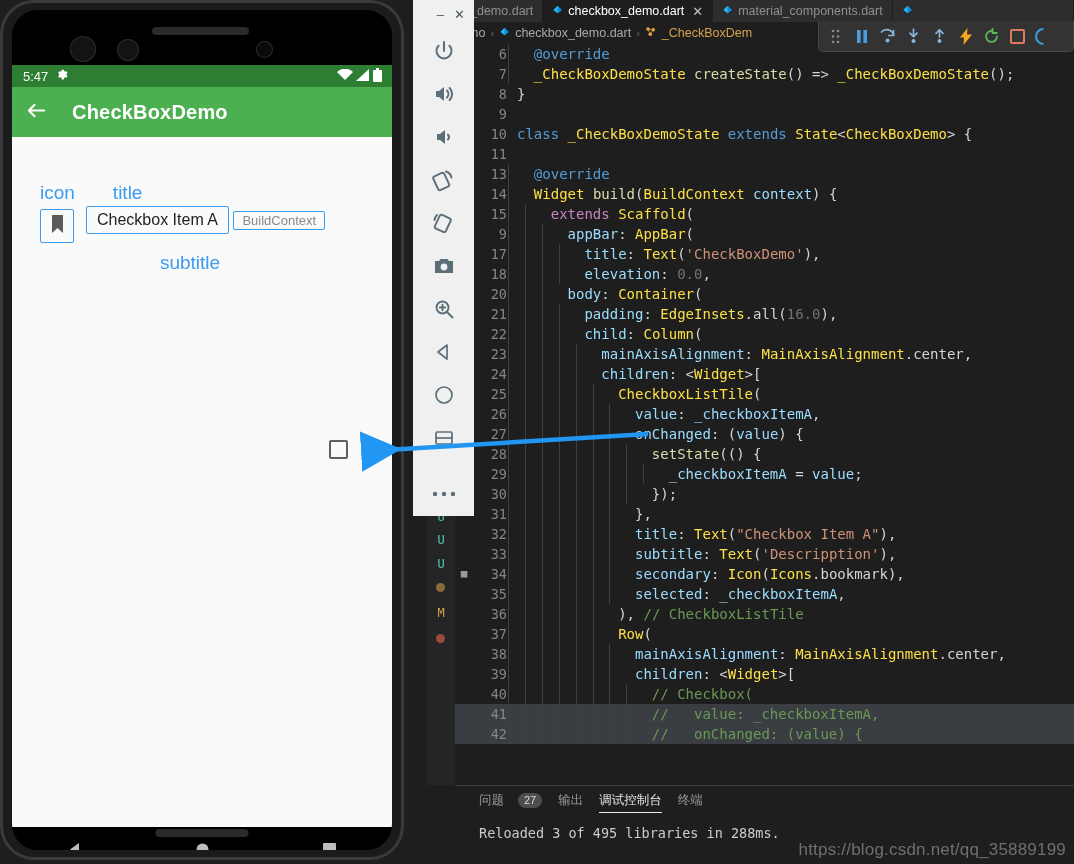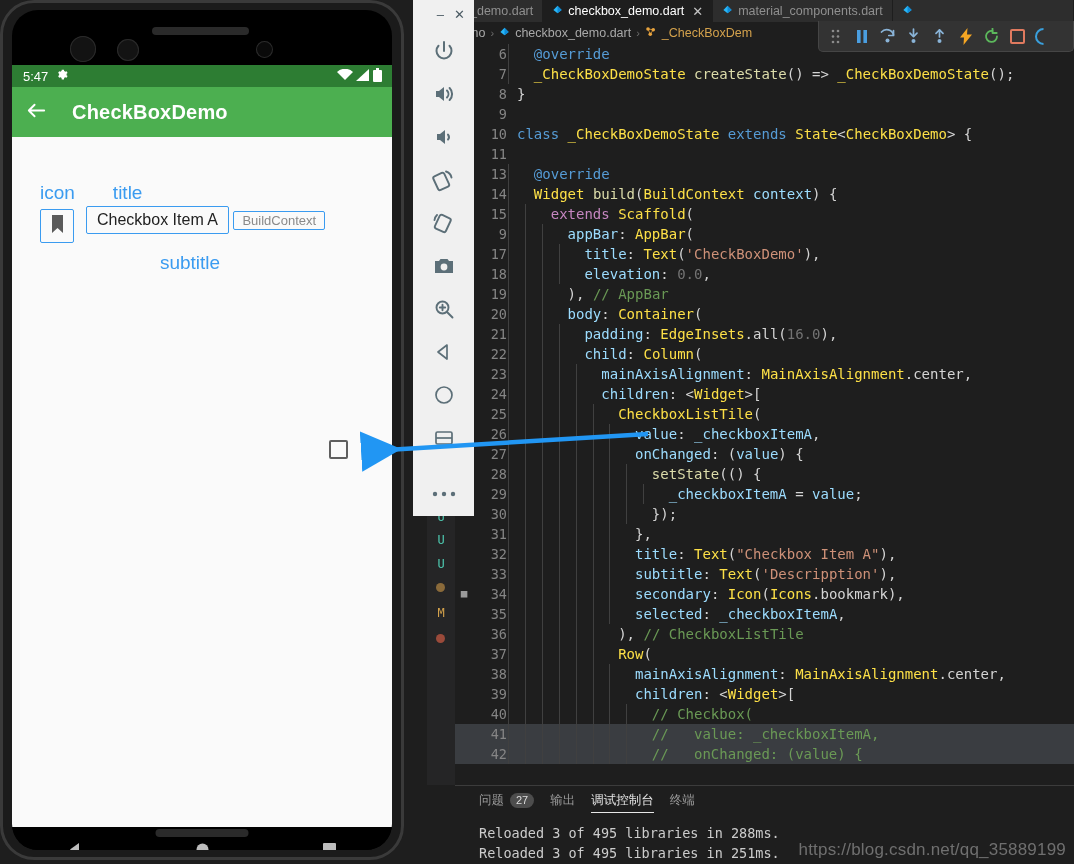--- a/index.html
+++ b/index.html
@@ -95,21 +95,21 @@
   .slivertxt { position: absolute; left: 400px; font-family: "DejaVu Sans Mono", monospace;
                font-size: 12px; color: #4ec9b0; }
 
   
   .panel {
     position: absolute; left: 455px; top: 785px; width: 619px; height: 79px;
     background: #1e1e1e; border-top: 1px solid #3c3c3c;
   }
   .paneltabs { display: flex; align-items: center; gap: 16px; height: 29px; padding-left: 24px; }
   .ptab { font-size: 12.5px; color: #9a9a9a; position: relative; height: 29px;
-          display: flex; align-items: center; gap: 6px; }
+          display: flex; align-items: center; gap: 14px; }
   .ptab.active { color: #e7e7e7; }
   .ptab.active::after {
     content: ""; position: absolute; left: 0; right: 0; bottom: 2px; height: 1px; background: #e7e7e7;
   }
   .badge {
     background: #4d4d4d; color: #ddd; border-radius: 9px; font-size: 11px;
     padding: 1px 6px; line-height: 13px;
   }
   .console {
     padding: 2px 0 0 24px; font-family: "DejaVu Sans Mono", monospace;
@@ -270,21 +270,20 @@
           <div class="line"><span class="bkm"></span><span class="ln">8</span><span class="code"><span class="pl">}</span></span></div>
           <div class="line"><span class="bkm"></span><span class="ln">9</span><span class="code"></span></div>
           <div class="line"><span class="bkm"></span><span class="ln">10</span><span class="code"><span class="k">class</span><span class="pl"> </span><span class="ty">_CheckBoxDemoState</span><span class="pl"> </span><span class="k">extends</span><span class="pl"> </span><span class="ty">State</span><span class="pl">&lt;</span><span class="ty">CheckBoxDemo</span><span class="pl">&gt; {</span></span></div>
           <div class="line"><span class="bkm"></span><span class="ln">11</span></div>
           <div class="line"><span class="bkm"></span><span class="ln">13</span><span class="code"><span class="ig" style="left: 1px;"></span><span class="pl">  </span><span class="an">@override</span></span></div>
           <div class="line"><span class="bkm"></span><span class="ln">14</span><span class="code"><span class="ig" style="left: 1px;"></span><span class="pl">  </span><span class="ty">Widget</span><span class="pl"> </span><span class="fn">build</span><span class="pl">(</span><span class="ty">BuildContext</span><span class="pl"> </span><span class="vr">context</span><span class="pl">) {</span></span></div>
           <div class="line"><span class="bkm"></span><span class="ln">15</span><span class="code"><span class="ig" style="left: 1px;"></span><span class="ig" style="left: 17.9px;"></span><span class="pl">    </span><span class="kw">extends</span><span class="pl"> </span><span class="ty">Scaffold</span><span class="pl">(</span></span></div>
           <div class="line"><span class="bkm"></span><span class="ln">9</span><span class="code"><span class="ig" style="left: 1px;"></span><span class="ig" style="left: 17.9px;"></span><span class="ig" style="left: 34.8px;"></span><span class="pl">      </span><span class="vr">appBar</span><span class="pl">: </span><span class="ty">AppBar</span><span class="pl">(</span></span></div>
           <div class="line"><span class="bkm"></span><span class="ln">17</span><span class="code"><span class="ig" style="left: 1px;"></span><span class="ig" style="left: 17.9px;"></span><span class="ig" style="left: 34.8px;"></span><span class="ig" style="left: 51.7px;"></span><span class="pl">        </span><span class="vr">title</span><span class="pl">: </span><span class="ty">Text</span><span class="pl">(</span><span class="st">'CheckBoxDemo'</span><span class="pl">),</span></span></div>
           <div class="line"><span class="bkm"></span><span class="ln">18</span><span class="code"><span class="ig" style="left: 1px;"></span><span class="ig" style="left: 17.9px;"></span><span class="ig" style="left: 34.8px;"></span><span class="ig" style="left: 51.7px;"></span><span class="pl">        </span><span class="vr">elevation</span><span class="pl">: </span><span class="nm">0.0</span><span class="pl">,</span></span></div>
-          <div class="line"><span class="bkm"></span><span class="ln">19</span><span class="code"><span class="ig" style="left: 1px;"></span><span class="ig" style="left: 17.9px;"></span><span class="ig" style="left: 34.8px;"></span><span class="pl">      </span><span class="pl">), </span><span class="cm">// AppBar</span></span></div>
           <div class="line"><span class="bkm"></span><span class="ln">20</span><span class="code"><span class="ig" style="left: 1px;"></span><span class="ig" style="left: 17.9px;"></span><span class="ig" style="left: 34.8px;"></span><span class="pl">      </span><span class="vr">body</span><span class="pl">: </span><span class="ty">Container</span><span class="pl">(</span></span></div>
           <div class="line"><span class="bkm"></span><span class="ln">21</span><span class="code"><span class="ig" style="left: 1px;"></span><span class="ig" style="left: 17.9px;"></span><span class="ig" style="left: 34.8px;"></span><span class="ig" style="left: 51.7px;"></span><span class="pl">        </span><span class="vr">padding</span><span class="pl">: </span><span class="ty">EdgeInsets</span><span class="pl">.all(</span><span class="nm">16.0</span><span class="pl">),</span></span></div>
           <div class="line"><span class="bkm"></span><span class="ln">22</span><span class="code"><span class="ig" style="left: 1px;"></span><span class="ig" style="left: 17.9px;"></span><span class="ig" style="left: 34.8px;"></span><span class="ig" style="left: 51.7px;"></span><span class="pl">        </span><span class="vr">child</span><span class="pl">: </span><span class="ty">Column</span><span class="pl">(</span></span></div>
           <div class="line"><span class="bkm"></span><span class="ln">23</span><span class="code"><span class="ig" style="left: 1px;"></span><span class="ig" style="left: 17.9px;"></span><span class="ig" style="left: 34.8px;"></span><span class="ig" style="left: 51.7px;"></span><span class="ig" style="left: 68.6px;"></span><span class="pl">          </span><span class="vr">mainAxisAlignment</span><span class="pl">: </span><span class="ty">MainAxisAlignment</span><span class="pl">.center,</span></span></div>
           <div class="line"><span class="bkm"></span><span class="ln">24</span><span class="code"><span class="ig" style="left: 1px;"></span><span class="ig" style="left: 17.9px;"></span><span class="ig" style="left: 34.8px;"></span><span class="ig" style="left: 51.7px;"></span><span class="ig" style="left: 68.6px;"></span><span class="pl">          </span><span class="vr">children</span><span class="pl">: &lt;</span><span class="ty">Widget</span><span class="pl">&gt;[</span></span></div>
           <div class="line"><span class="bkm"></span><span class="ln">25</span><span class="code"><span class="ig" style="left: 1px;"></span><span class="ig" style="left: 17.9px;"></span><span class="ig" style="left: 34.8px;"></span><span class="ig" style="left: 51.7px;"></span><span class="ig" style="left: 68.6px;"></span><span class="ig" style="left: 85.5px;"></span><span class="pl">            </span><span class="ty">CheckboxListTile</span><span class="pl">(</span></span></div>
           <div class="line"><span class="bkm"></span><span class="ln">26</span><span class="code"><span class="ig" style="left: 1px;"></span><span class="ig" style="left: 17.9px;"></span><span class="ig" style="left: 34.8px;"></span><span class="ig" style="left: 51.7px;"></span><span class="ig" style="left: 68.6px;"></span><span class="ig" style="left: 85.5px;"></span><span class="ig" style="left: 102.4px;"></span><span class="pl">              </span><span class="vr">value</span><span class="pl">: </span><span class="vr">_checkboxItemA</span><span class="pl">,</span></span></div>
           <div class="line"><span class="bkm"></span><span class="ln">27</span><span class="code"><span class="ig" style="left: 1px;"></span><span class="ig" style="left: 17.9px;"></span><span class="ig" style="left: 34.8px;"></span><span class="ig" style="left: 51.7px;"></span><span class="ig" style="left: 68.6px;"></span><span class="ig" style="left: 85.5px;"></span><span class="ig" style="left: 102.4px;"></span><span class="pl">              </span><span class="vr">onChanged</span><span class="pl">: (</span><span class="vr">value</span><span class="pl">) {</span></span></div>
           <div class="line"><span class="bkm"></span><span class="ln">28</span><span class="code"><span class="ig" style="left: 1px;"></span><span class="ig" style="left: 17.9px;"></span><span class="ig" style="left: 34.8px;"></span><span class="ig" style="left: 51.7px;"></span><span class="ig" style="left: 68.6px;"></span><span class="ig" style="left: 85.5px;"></span><span class="ig" style="left: 102.4px;"></span><span class="ig" style="left: 119.3px;"></span><span class="pl">                </span><span class="fn">setState</span><span class="pl">(() {</span></span></div>
           <div class="line"><span class="bkm"></span><span class="ln">29</span><span class="code"><span class="ig" style="left: 1px;"></span><span class="ig" style="left: 17.9px;"></span><span class="ig" style="left: 34.8px;"></span><span class="ig" style="left: 51.7px;"></span><span class="ig" style="left: 68.6px;"></span><span class="ig" style="left: 85.5px;"></span><span class="ig" style="left: 102.4px;"></span><span class="ig" style="left: 119.3px;"></span><span class="ig" style="left: 136.2px;"></span><span class="pl">                  </span><span class="vr">_checkboxItemA</span><span class="pl"> = </span><span class="vr">value</span><span class="pl">;</span></span></div>
@@ -379,21 +378,20 @@
           <div class="ptab active">
             <span>调试控制台</span>
           </div>
           <div class="ptab">
             <span>终端</span>
           </div>
         </div>
       <div class="console" id="console">
           <div class="faded" style="height: 6px; overflow: hidden;"></div>
           <div>Reloaded 3 of 495 libraries in 288ms.</div>
-          <div>Reloaded 3 of 495 libraries in 251ms.</div>
         </div>
       <div class="watermark">https://blog.csdn.net/qq_35889199</div>
     </div>
   </div>
 
   <div class="emubar">
     <div class="emu-win">
       <span>–</span>
       <span>✕</span>
     </div>

